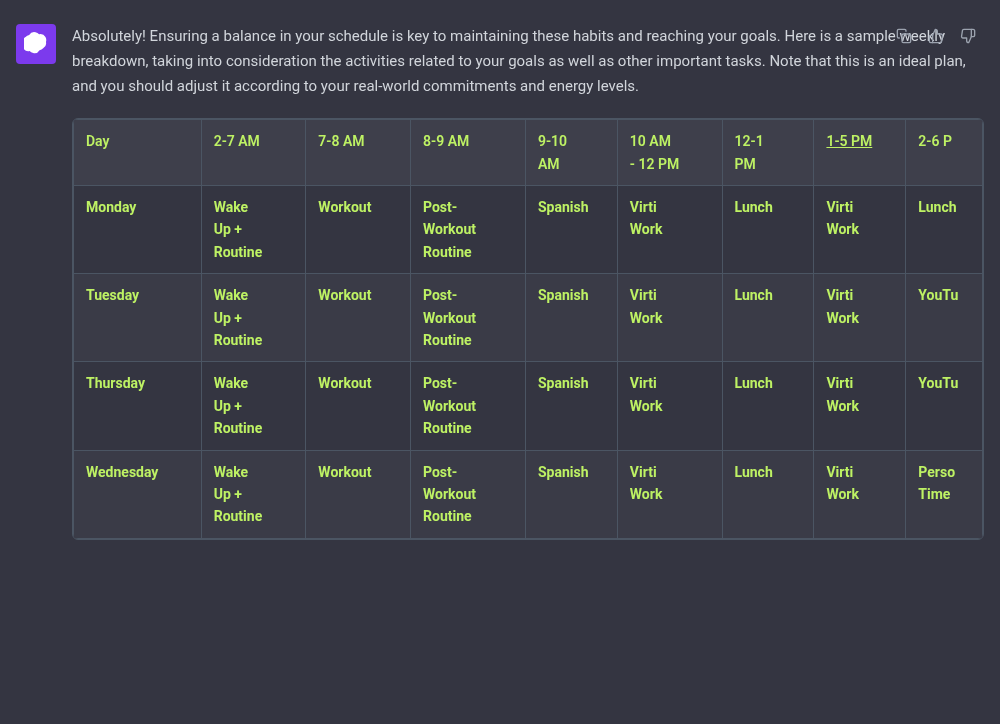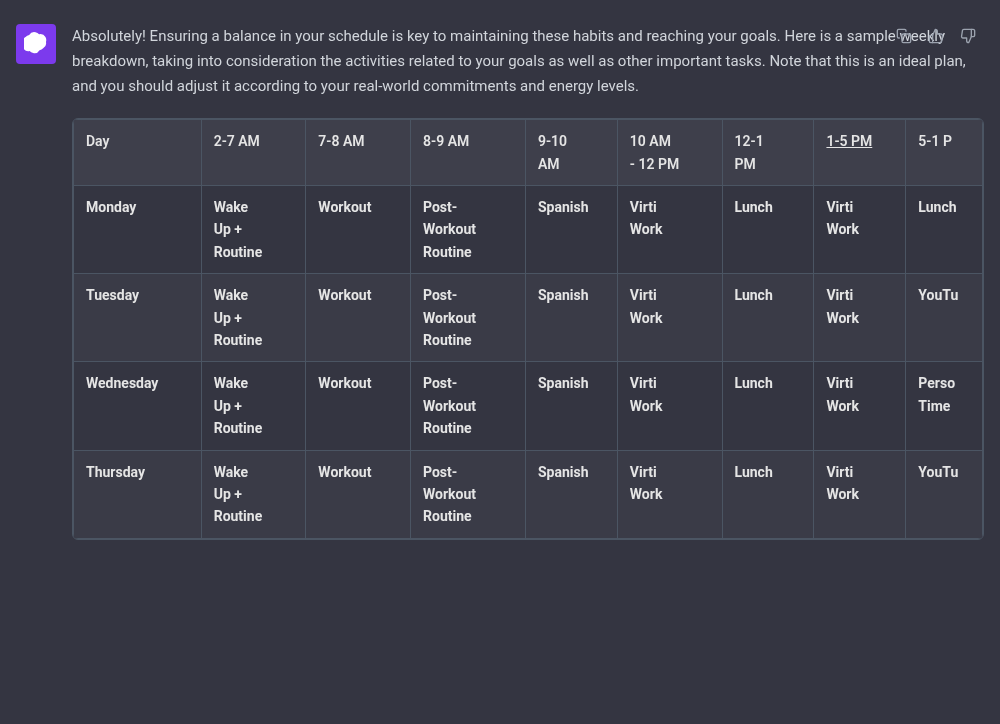--- a/index.html
+++ b/index.html
@@ -85,21 +85,21 @@
       min-width: 700px;
       table-layout: fixed;
     }
 
     .schedule-table th,
     .schedule-table td {
       border: 1px solid #4b5563;
       padding: 10px 12px;
       vertical-align: top;
       font-size: 14px;
-      color: #e5e5e5;
+      color: #bef264;
     }
 
     .schedule-table th {
       background-color: #3e3f4b;
       font-weight: 600;
       text-align: left;
     }
 
     .schedule-table td {
       background-color: #343541;
@@ -142,21 +142,21 @@
           <thead>
             <tr>
               <th class="col-day">Day</th>
               <th class="col-6am">2-7 AM</th>
               <th class="col-7am">7-8 AM</th>
               <th class="col-8am">8-9 AM</th>
               <th class="col-9am">9-10<br>AM</th>
               <th class="col-10am">10 AM<br>- 12 PM</th>
               <th class="col-12pm">12-1<br>PM</th>
               <th class="col-1pm">1-5 PM</th>
-              <th class="col-5pm">5-1 P</th>
+              <th class="col-5pm">2-6 P</th>
             </tr>
           </thead>
           <tbody id="table-body">
           <tr>
                 <td>Monday</td>
                 <td>Wake<br>Up +<br>Routine</td>
                 <td>Workout</td>
                 <td>Post-<br>Workout<br>Routine</td>
                 <td>Spanish</td>
                 <td>Virti<br>Work</td>
@@ -169,40 +169,40 @@
                 <td>Wake<br>Up +<br>Routine</td>
                 <td>Workout</td>
                 <td>Post-<br>Workout<br>Routine</td>
                 <td>Spanish</td>
                 <td>Virti<br>Work</td>
                 <td>Lunch</td>
                 <td>Virti<br>Work</td>
                 <td>YouTu</td>
               </tr>
               <tr>
+                <td>Thursday</td>
+                <td>Wake<br>Up +<br>Routine</td>
+                <td>Workout</td>
+                <td>Post-<br>Workout<br>Routine</td>
+                <td>Spanish</td>
+                <td>Virti<br>Work</td>
+                <td>Lunch</td>
+                <td>Virti<br>Work</td>
+                <td>YouTu</td>
+              </tr>
+              <tr>
                 <td>Wednesday</td>
                 <td>Wake<br>Up +<br>Routine</td>
                 <td>Workout</td>
                 <td>Post-<br>Workout<br>Routine</td>
                 <td>Spanish</td>
                 <td>Virti<br>Work</td>
                 <td>Lunch</td>
                 <td>Virti<br>Work</td>
                 <td>Perso<br>Time</td>
-              </tr>
-              <tr>
-                <td>Thursday</td>
-                <td>Wake<br>Up +<br>Routine</td>
-                <td>Workout</td>
-                <td>Post-<br>Workout<br>Routine</td>
-                <td>Spanish</td>
-                <td>Virti<br>Work</td>
-                <td>Lunch</td>
-                <td>Virti<br>Work</td>
-                <td>YouTu</td>
               </tr>
             </tbody>
         </table>
       </div>
     </div>
   </div>
 
   <div class="message-actions">
     <button class="action-btn" title="Copy">
       <svg width="16" height="16" viewBox="0 0 24 24" fill="none" stroke="currentColor" stroke-width="2" stroke-linecap="round" stroke-linejoin="round">

